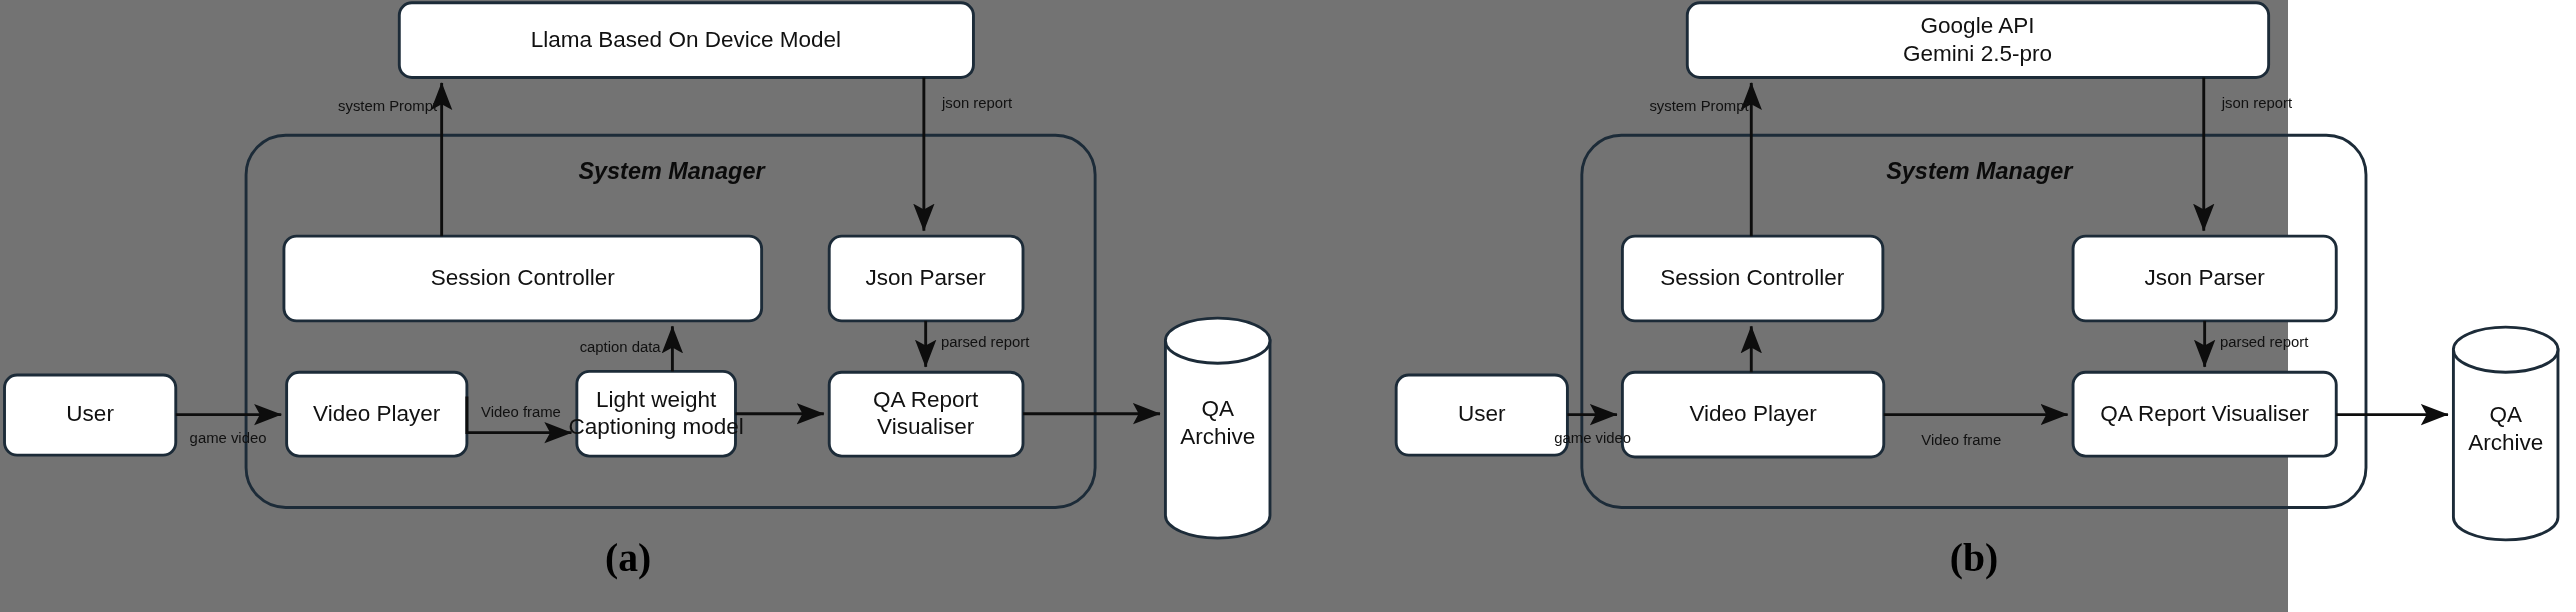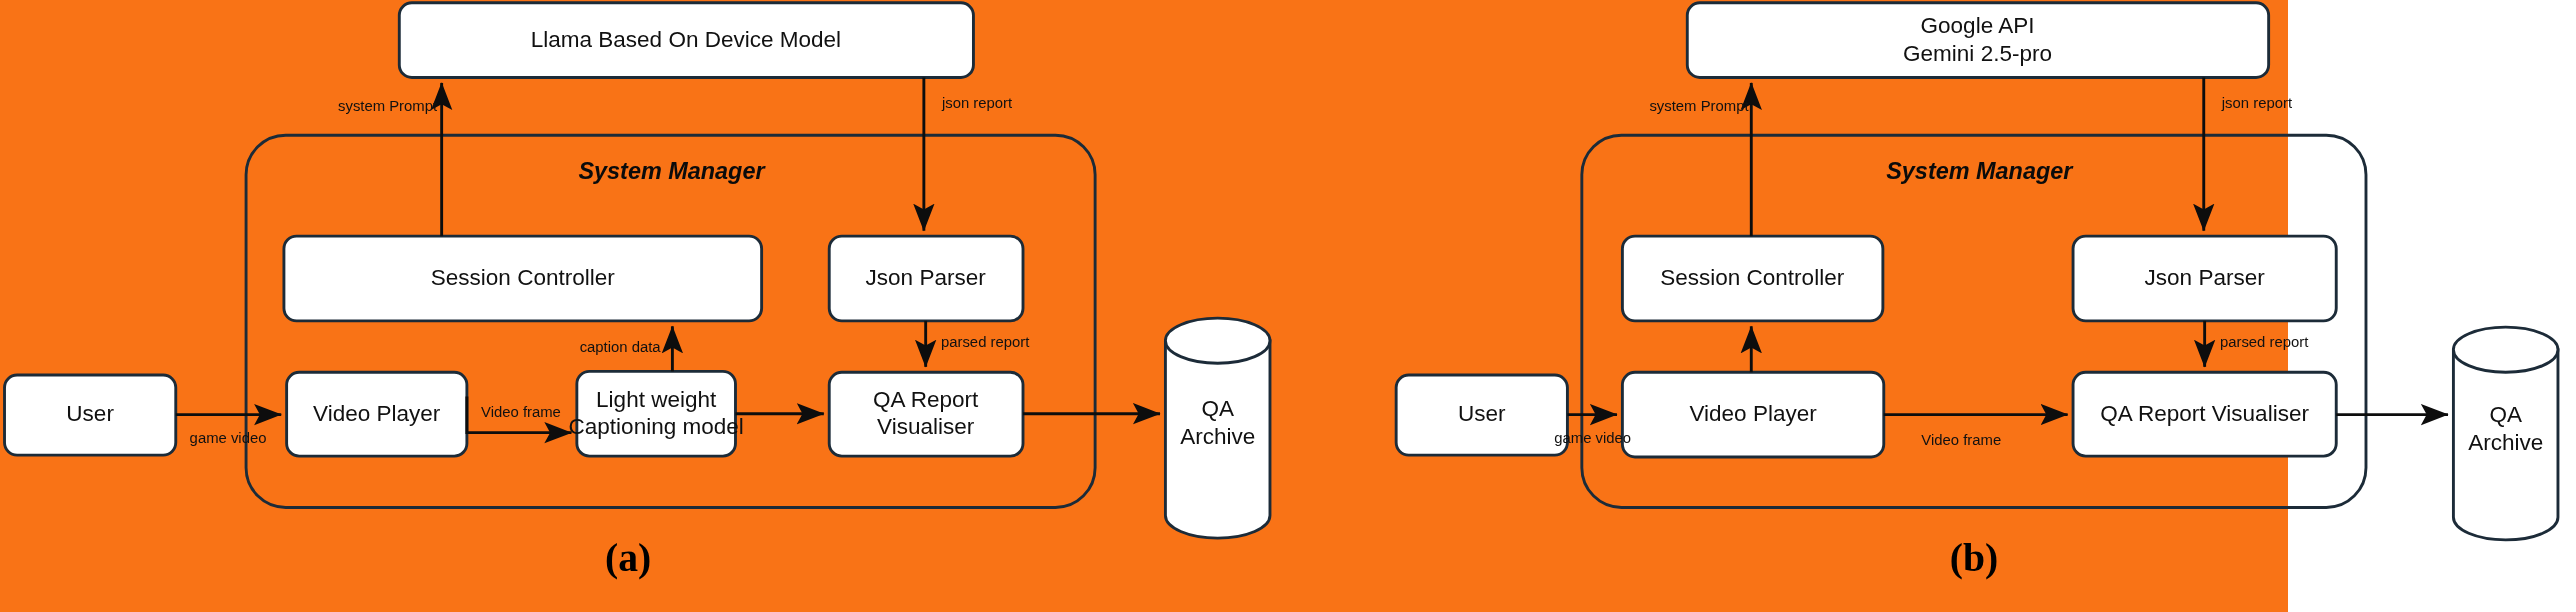--- a/index.html
+++ b/index.html
@@ -1,17 +1,17 @@
 <!DOCTYPE html>
 <html style="font-size:14.4px"><head>
 <meta charset="utf-8">
 <style>
   html,body{margin:0;padding:0;background:#ffffff;}
   body{width:2576px;height:612px;font-family:"Liberation Sans",sans-serif;overflow:hidden;}
-  #stage{position:relative;width:2288px;height:612px;background:#f97316;}
+  #stage{position:relative;width:2288px;height:612px;background:#737373;}
   svg{display:block;}
   .bx{fill:#ffffff;stroke:#1c2b38;stroke-width:3.2;}
   .cont{fill:none;stroke:#1c2b38;stroke-width:3.2;}
   .cyl{fill:#ffffff;stroke:#1c2b38;stroke-width:3.2;}
   .ln{stroke:#0d0d0d;stroke-width:3.2;fill:none;}
   .nodetxt{font-family:"Liberation Sans",sans-serif;font-size:25px;fill:#111;text-anchor:middle;dominant-baseline:middle;}
   .smalltxt{font-family:"Liberation Sans",sans-serif;font-size:16.5px;fill:#111;text-anchor:middle;dominant-baseline:middle;}
   .grouptxt{font-family:"Liberation Sans",sans-serif;font-size:26px;font-weight:bold;font-style:italic;fill:#0b0b0b;text-anchor:middle;dominant-baseline:middle;}
   .figtxt{font-family:"Liberation Serif",serif;font-size:44px;font-weight:bold;fill:#000;text-anchor:middle;dominant-baseline:middle;}
 </style>

